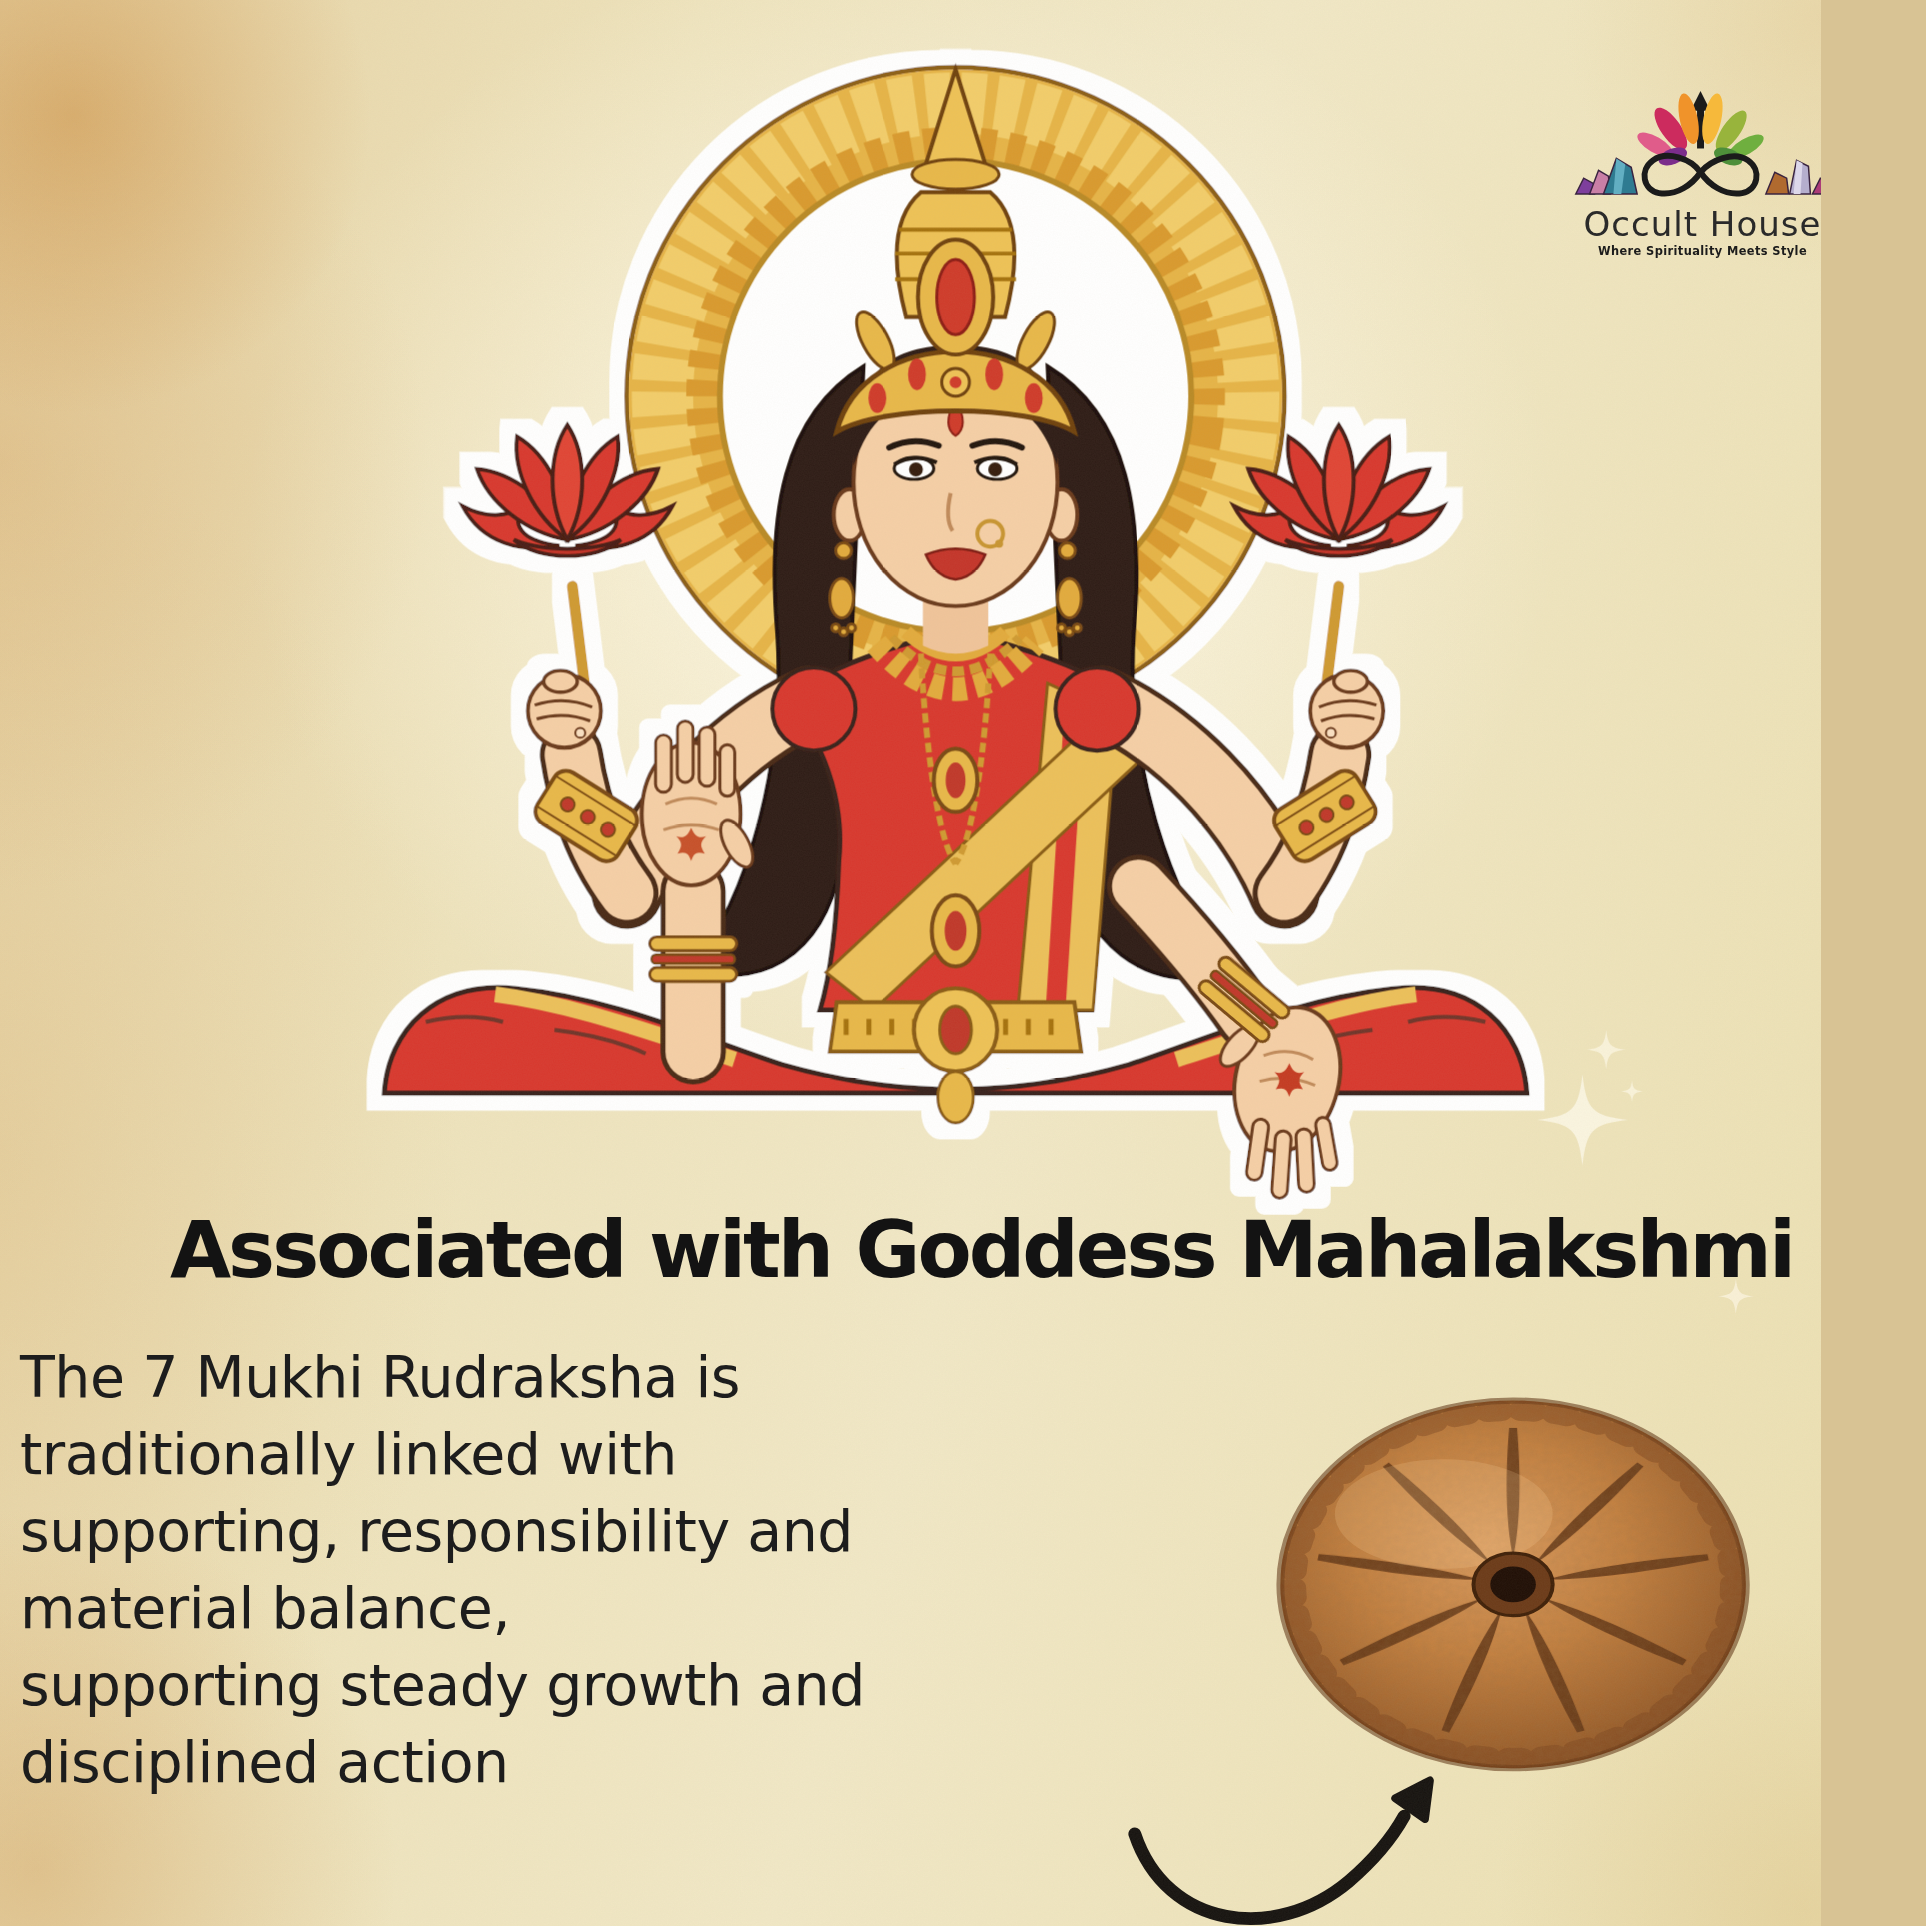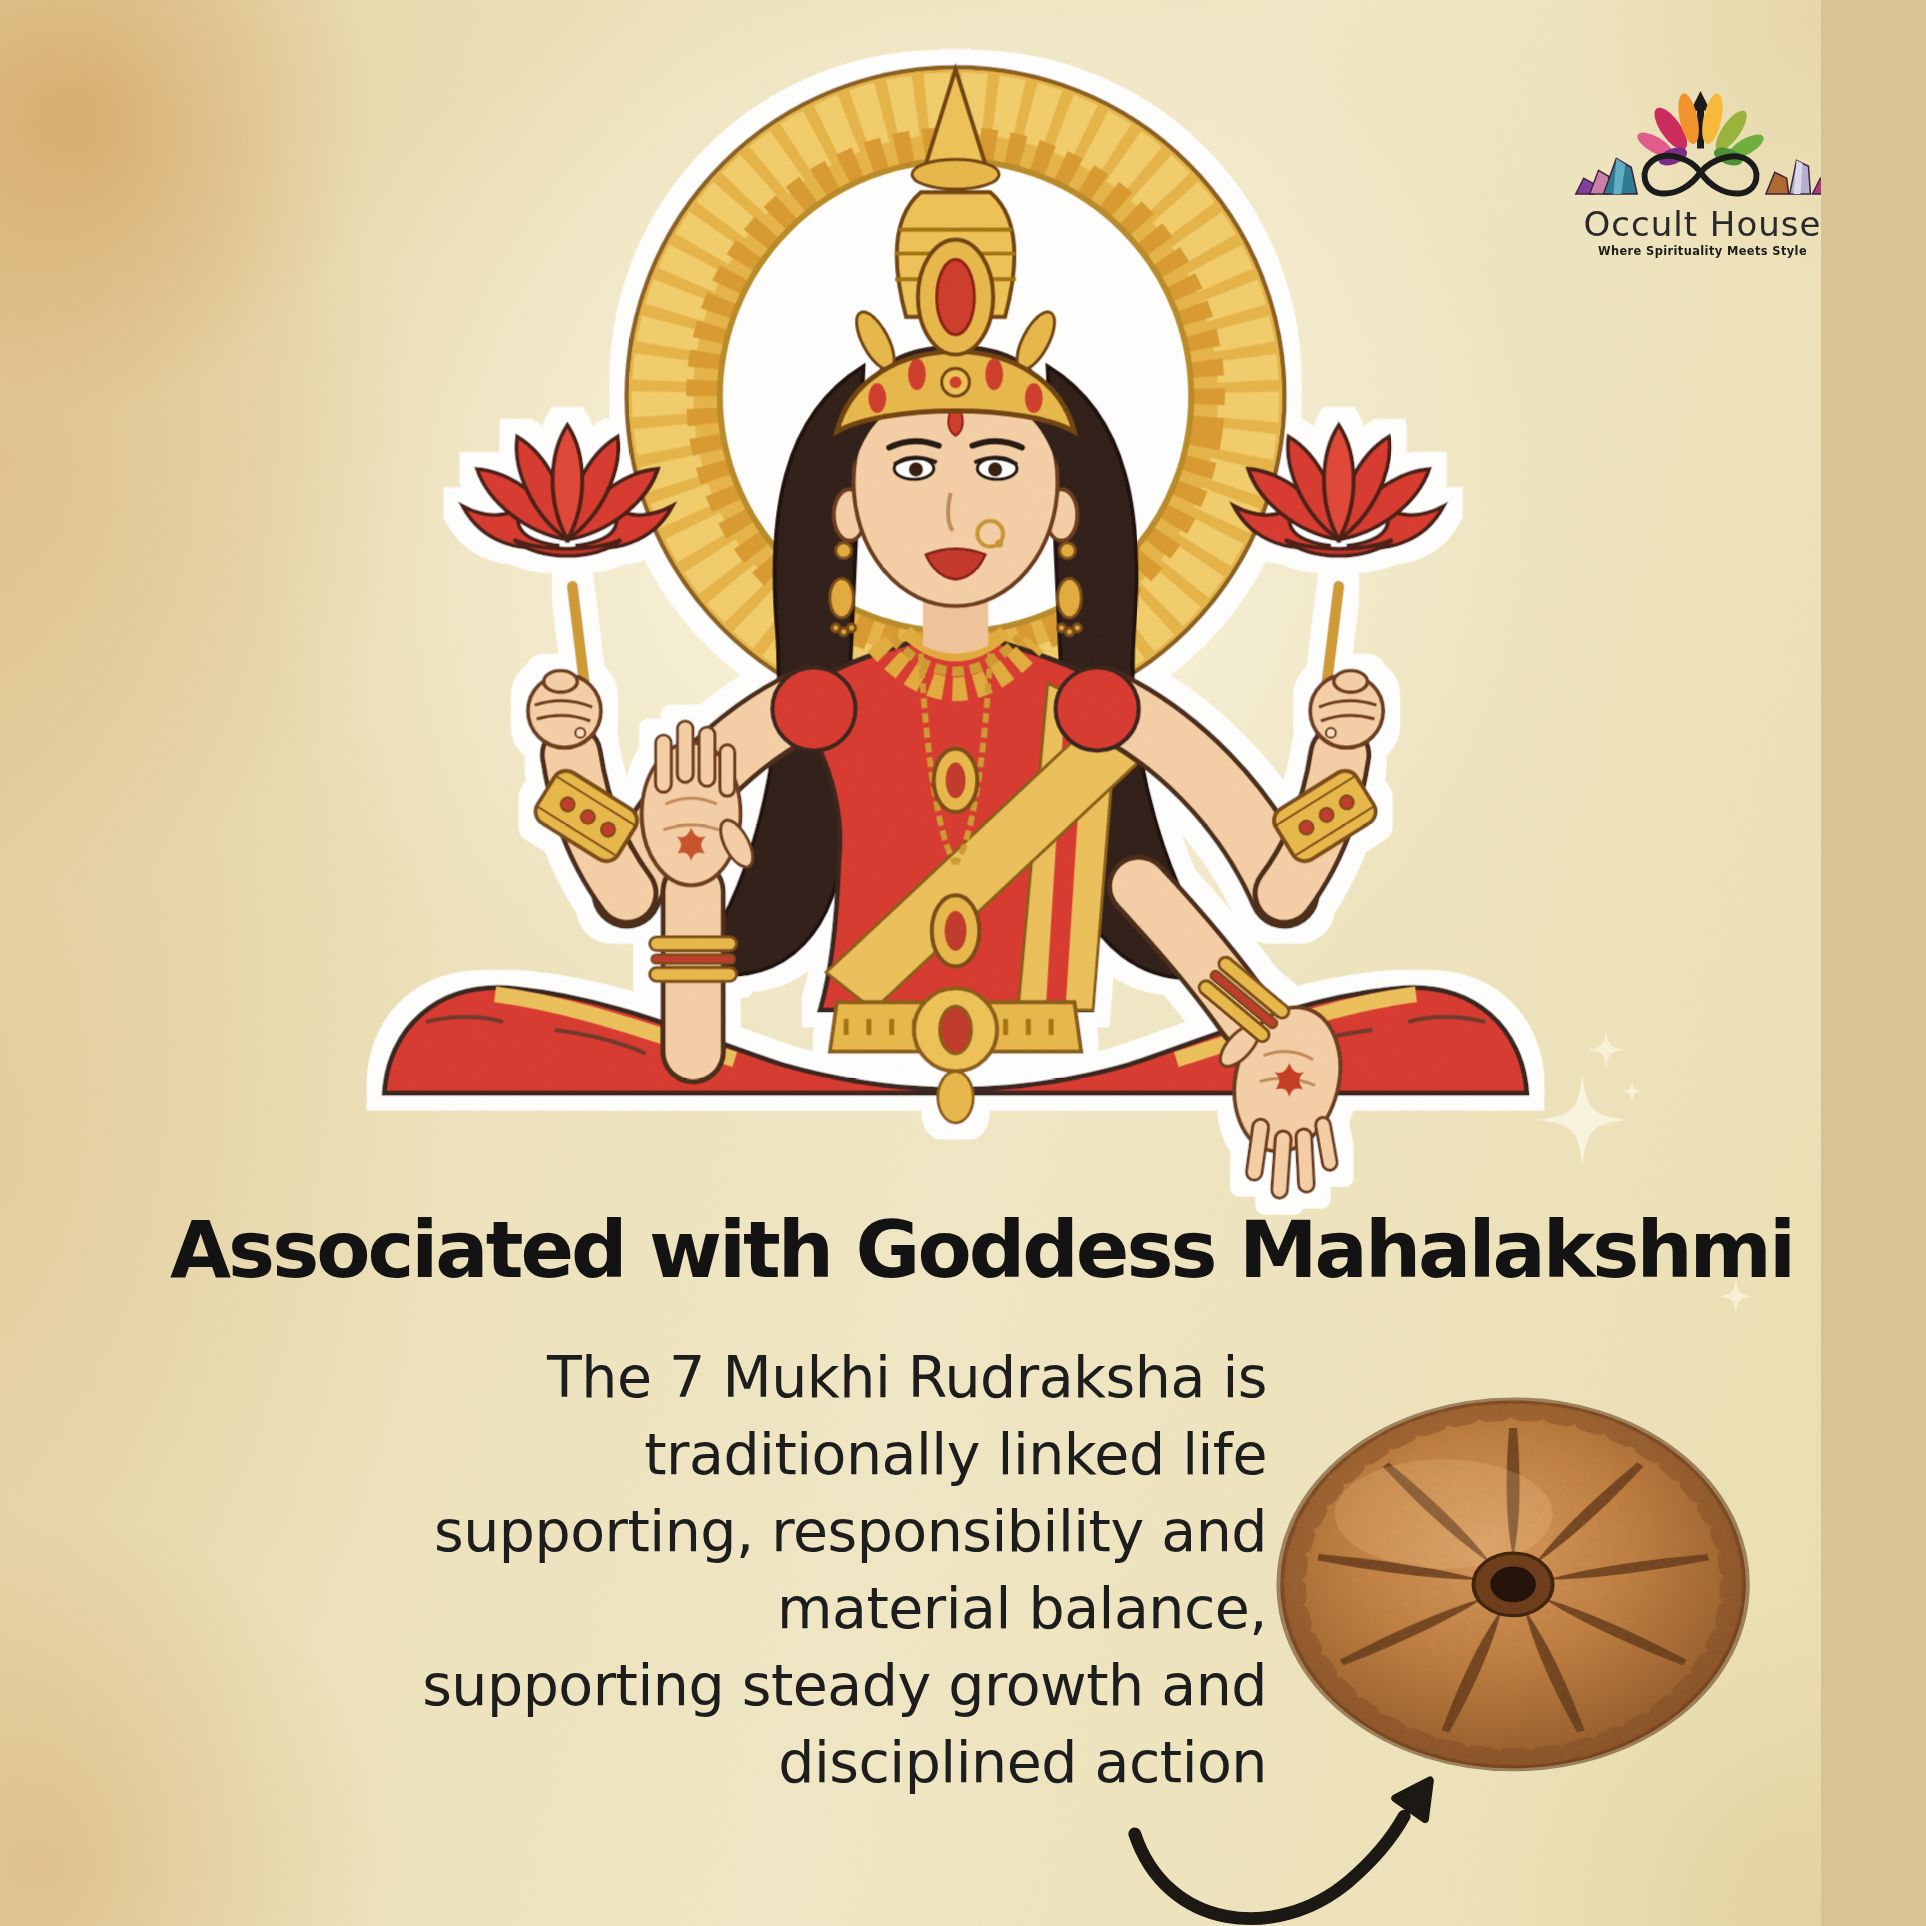--- a/index.html
+++ b/index.html
@@ -23,21 +23,21 @@
 
   .logo{position:absolute;left:1552px;top:87px;width:301px;text-align:center;color:#262626;}
   .logo .brand{font-size:34px;font-weight:400;letter-spacing:1px;color:#2a2a2a;margin-top:-8px;}
   .logo .tagline{font-size:11.4px;font-weight:bold;letter-spacing:0.4px;color:#1c1c1c;margin-top:0;}
 
   .heading{
     position:absolute;left:18px;top:1204px;width:1927px;margin:0;text-align:center;
     font-size:79px;font-weight:800;letter-spacing:-3px;color:#131313;
   }
   .body-text{
-    position:absolute;left:20px;top:1339px;width:1247px;text-align:right;
+    position:absolute;left:20px;top:1339px;width:1247px;text-align:left;
     font-size:57px;line-height:77px;letter-spacing:-0.5px;color:#1d1d1d;font-weight:400;
   }
 </style>
 </head>
 <body>
 
 <div class="canvas">
   <div class="bg-layer bg-glow"></div>
   <div class="bg-layer bg-corners"></div>
 
@@ -340,20 +340,20 @@
       </g>
     </svg>
     <div class="brand">Occult House</div>
     <div class="tagline">Where Spirituality Meets Style</div>
   </div>
 
   <h1 class="heading">Associated with Goddess Mahalakshmi</h1>
 
   <div class="body-text">
     <div>The 7 Mukhi Rudraksha is</div>
-    <div>traditionally linked life</div>
+    <div>traditionally linked with</div>
     <div>supporting, responsibility and</div>
     <div>material balance,</div>
     <div>supporting steady growth and</div>
     <div>disciplined action</div>
   </div>
 </div>
 
 
 </body></html>

